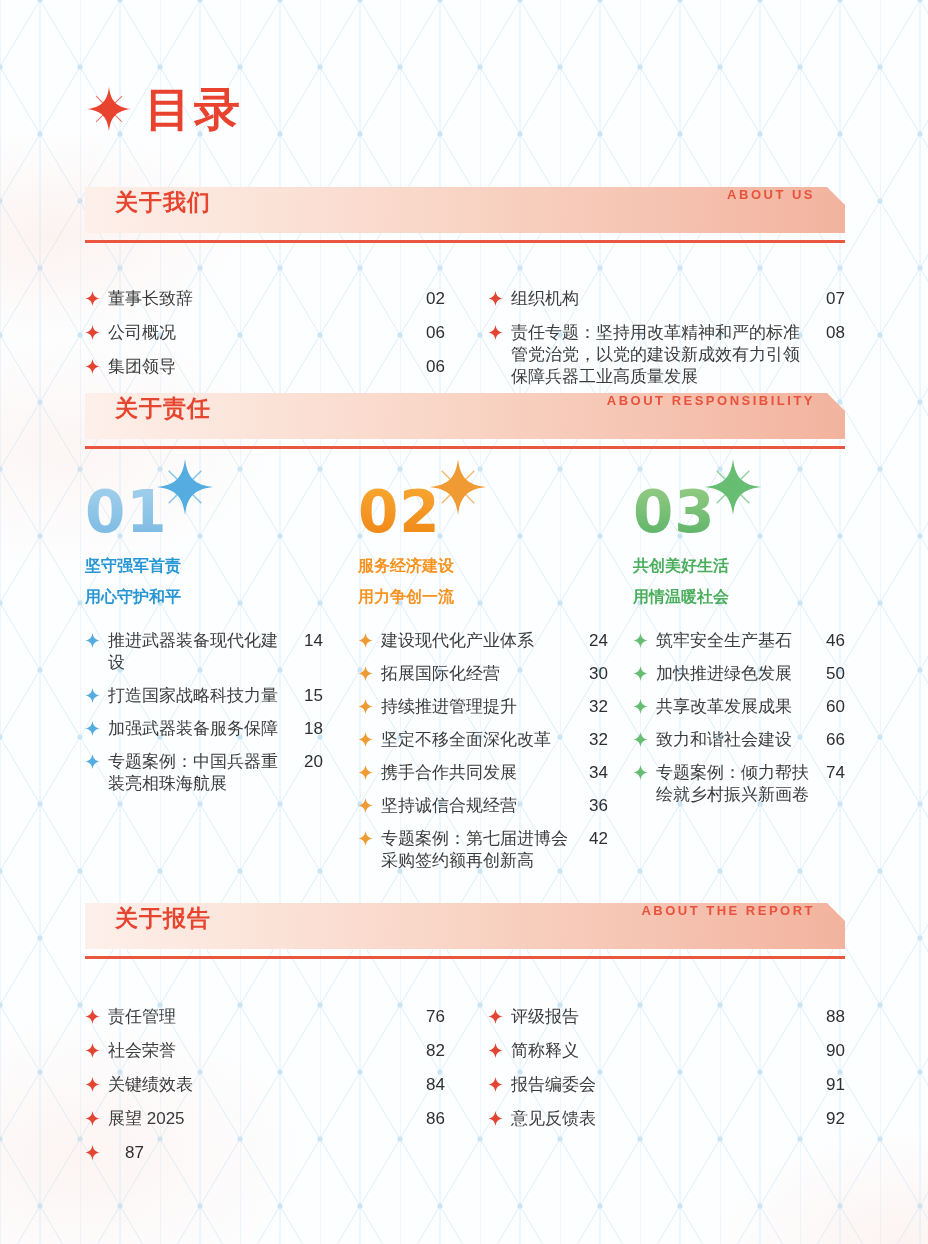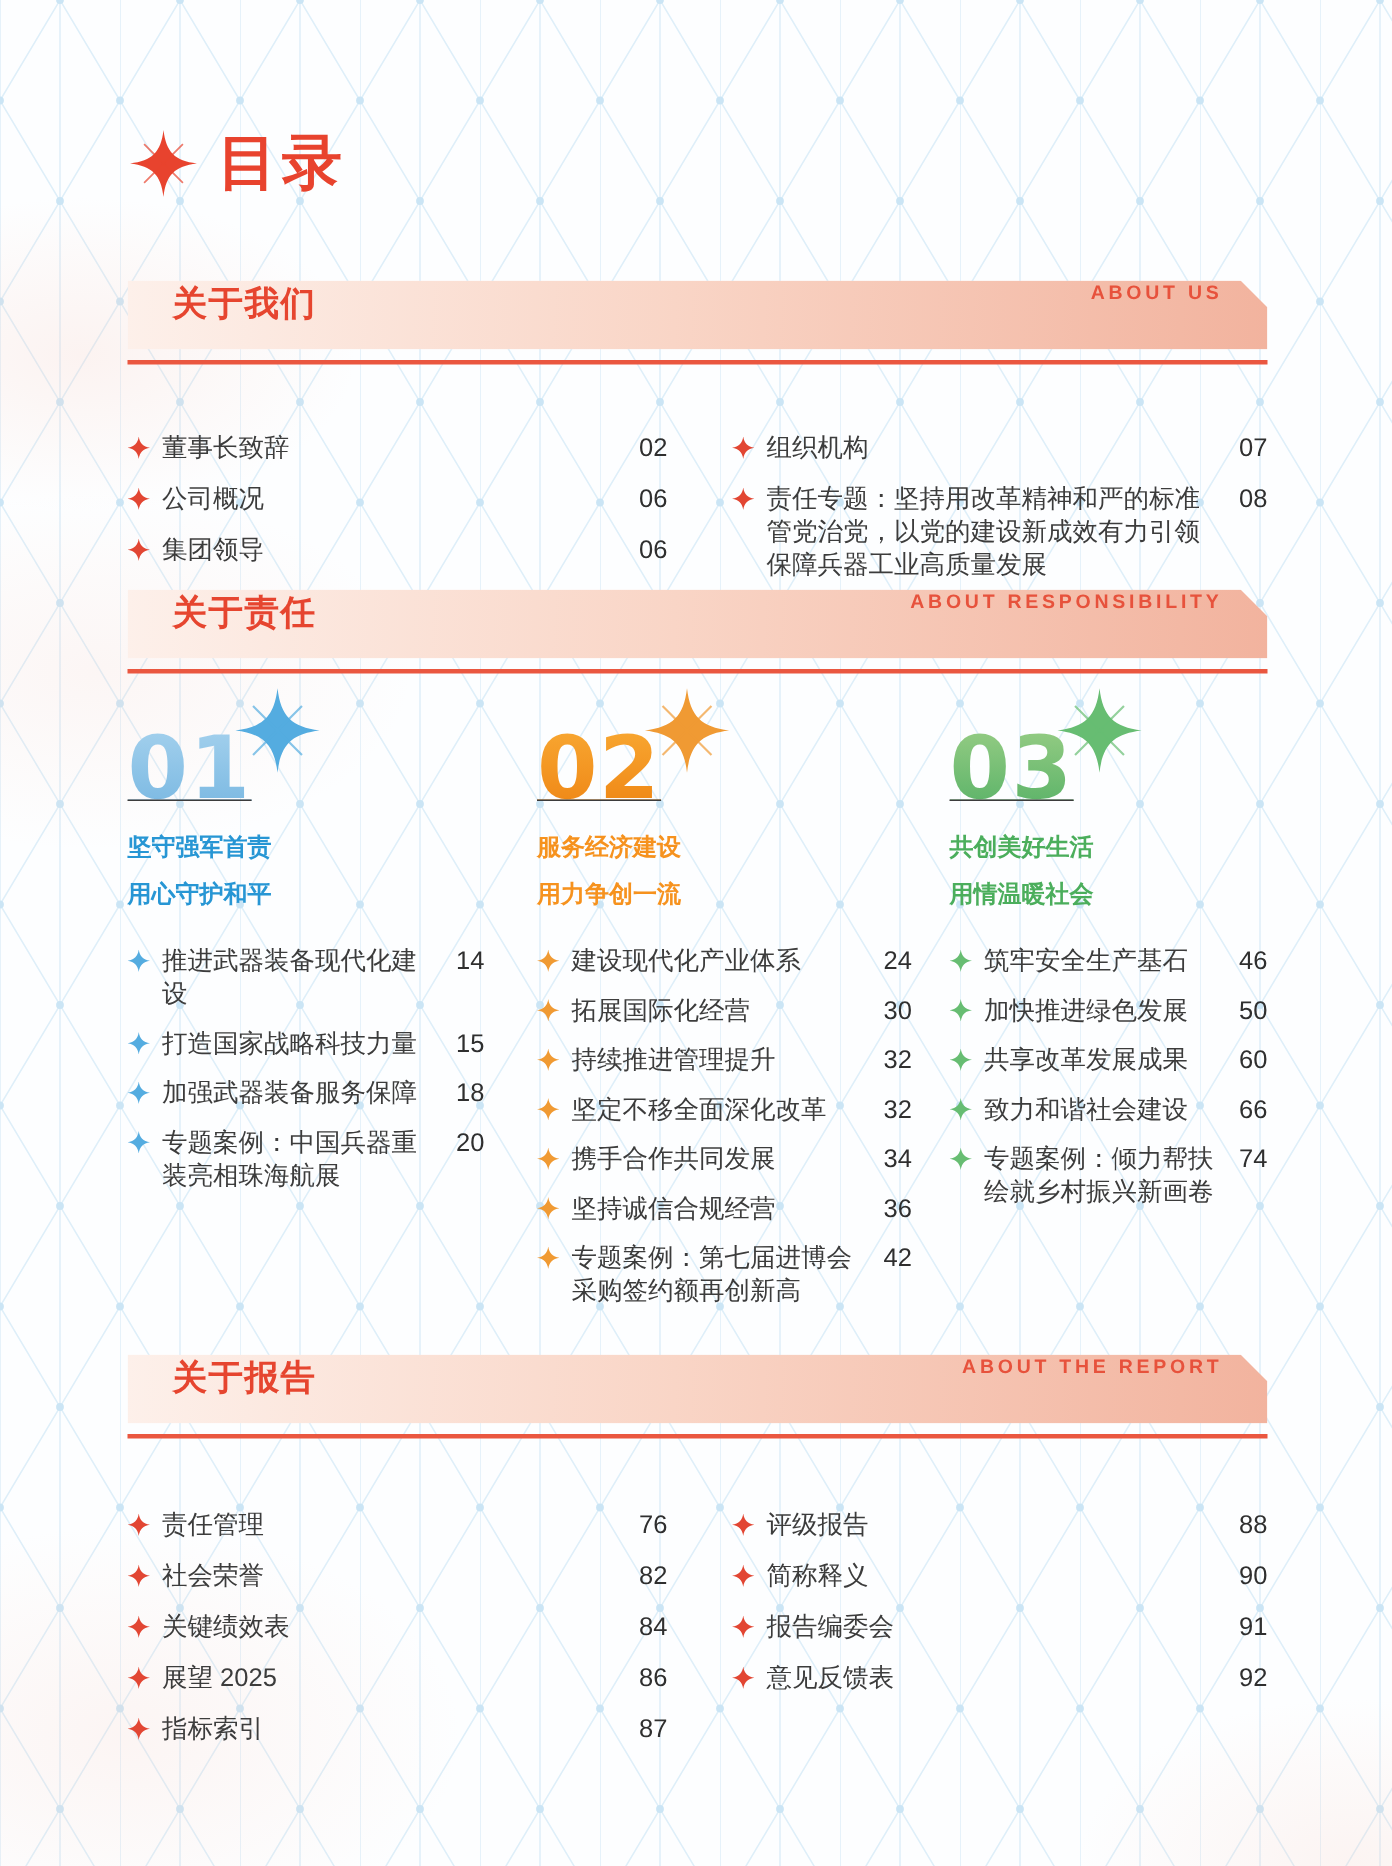--- a/index.html
+++ b/index.html
@@ -20,21 +20,21 @@
       radial-gradient(300px 170px at 7% 36%, rgba(247,203,190,0.16), rgba(247,203,190,0) 70%),
       radial-gradient(320px 200px at 9% 93%, rgba(247,203,190,0.18), rgba(247,203,190,0) 70%),
       radial-gradient(260px 160px at 97% 100%, rgba(247,203,190,0.20), rgba(247,203,190,0) 70%);
   }
   .content{position:absolute;inset:0;z-index:2;}
 
   
   .page-title{position:absolute;left:86px;top:86px;display:flex;align-items:center;gap:13px;}
   .page-title .tspark{width:46px;height:46px;color:#e8432e;}
   .page-title h1{
-    margin:0;font-size:40px;line-height:44px;font-weight:900;
+    margin:0;font-size:46px;line-height:44px;font-weight:900;
     color:#e8432e;letter-spacing:3px;
   }
 
   
   .banner-wrap{position:absolute;left:85px;width:760px;}
   .banner{
     height:46px;display:flex;justify-content:space-between;
     padding:0 30px;box-sizing:border-box;
     background:linear-gradient(92deg,#fdf0ea 0%,#f9d5c6 48%,#f2b39e 100%);
     clip-path:polygon(0 0, calc(100% - 18px) 0, 100% 18px, 100% 100%, 0 100%);
@@ -55,21 +55,21 @@
   .row .lbl{flex:1;font-size:17px;line-height:22px;color:#3c3c3c;}
   .row .pg{margin-left:10px;min-width:26px;text-align:right;font-size:17px;line-height:22px;color:#2f2f2f;}
   .sp{color:#e24633;}
 
   
   .chapters{position:absolute;left:85px;width:760px;display:flex;}
   .chapter{box-sizing:border-box;}
   .ch1{width:238px;}
   .ch2{width:250px;margin-left:35px;}
   .ch3{width:212px;margin-left:25px;}
-  .numwrap{position:relative;display:inline-block;margin-top:22px;text-decoration:underline;}
+  .numwrap{position:relative;display:inline-block;margin-top:22px;}
   .num{
     font-weight:800;font-size:58px;line-height:56px;letter-spacing:1px;
     background:linear-gradient(180deg,var(--g1),var(--g2));
     -webkit-background-clip:text;background-clip:text;color:transparent;
     font-family:"DejaVu Sans","Liberation Sans",sans-serif;
   }
   .bigspark{position:absolute;top:-26px;right:-46px;width:58px;height:58px;color:var(--spark);}
   .ch-heading{margin:10px 0 0 0;font-size:16px;line-height:31px;font-weight:700;color:var(--head);}
   .ch-list{margin-top:18px;}
   .ch-list .row{margin-bottom:11px;}
@@ -378,21 +378,20 @@
           <svg class="sp">
               <use href="#spark"></use>
             </svg>
           <span class="lbl">展望 2025</span>
           <span class="pg">86</span>
         </div>
         <div class="row">
           <svg class="sp">
               <use href="#spark"></use>
             </svg>
-          <span class="lbl">指标索引</span>
           <span class="pg">87</span>
         </div>
       </div>
       <div class="col-r">
         <div class="row">
           <svg class="sp">
               <use href="#spark"></use>
             </svg>
           <span class="lbl">评级报告</span>
           <span class="pg">88</span>

